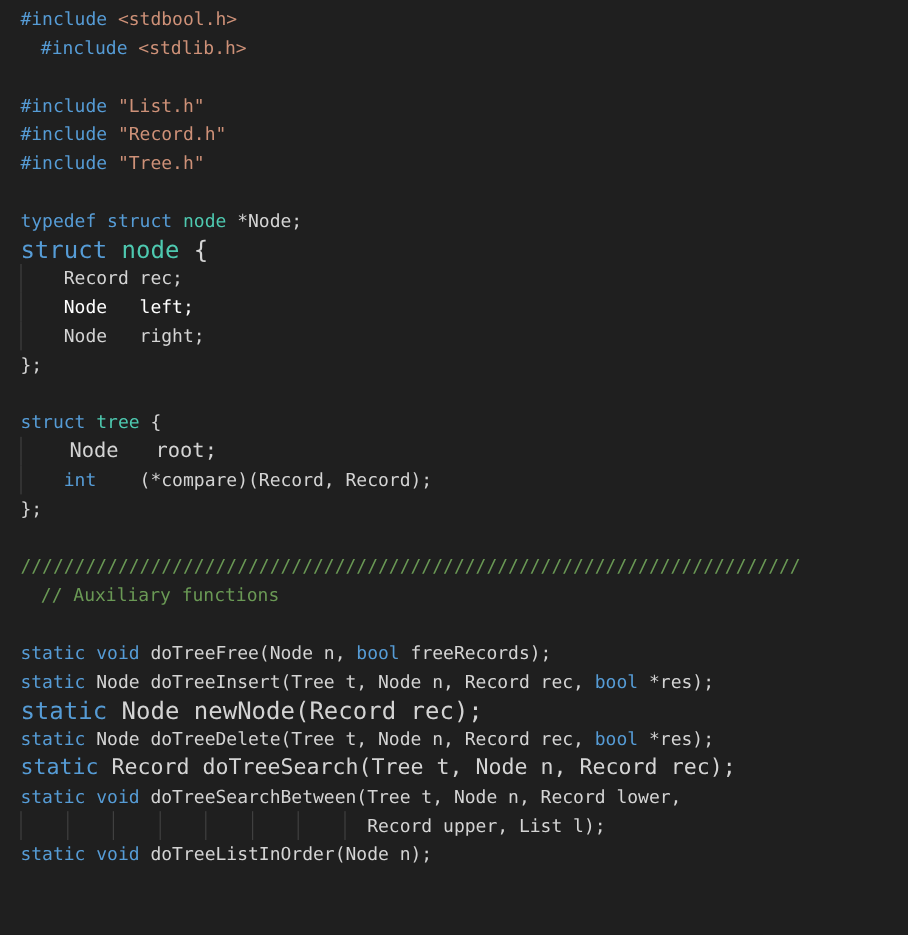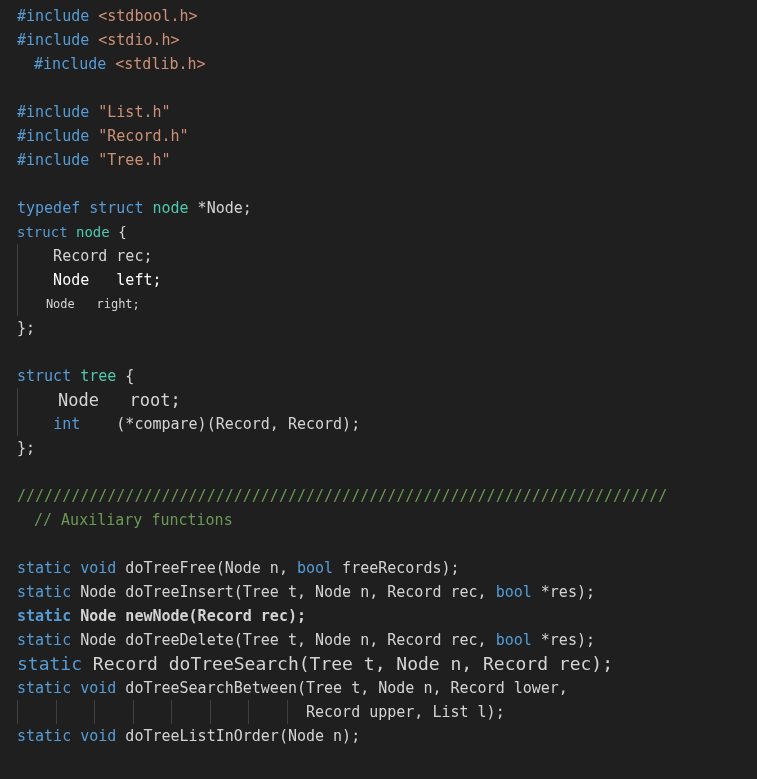--- a/index.html
+++ b/index.html
@@ -55,44 +55,43 @@
   .cmt     { color: #6a9955; }  
   .plain   { color: #d4d4d4; }  
   .blank   { color: transparent; }
 </style>
 </head>
 <body style="background: rgb(31, 31, 31);">
 
 <div id="editor" style="background: rgb(31, 31, 31);">
   <div id="code-surface">
       <div class="code-line" style="font-size: 15px; line-height: 24px; height: 24px; padding-left: 17px; color: rgb(212, 212, 212);"><span class="kw" style="color: rgb(86, 156, 214);">#include</span><span class="plain" style="color: rgb(212, 212, 212);"> </span><span class="str" style="color: rgb(206, 145, 120);">&lt;stdbool.h&gt;</span></div>
-      <div class="code-line" style="font-size: 15px; line-height: 24px; height: 24px; padding-left: 17px; color: rgb(212, 212, 212);"><span class="kw" style="color: rgb(86, 156, 214);">#include</span><span class="plain" style="color: rgb(212, 212, 212);"> </span><span class="str" style="color: rgb(206, 145, 120);">&lt;stdio.h&gt;</span></div>
       <div class="code-line" style="font-size: 15px; line-height: 24px; height: 24px; padding-left: 17px; color: rgb(212, 212, 212); margin-left: 17px;"><span class="kw" style="color: rgb(86, 156, 214);">#include</span><span class="plain" style="color: rgb(212, 212, 212);"> </span><span class="str" style="color: rgb(206, 145, 120);">&lt;stdlib.h&gt;</span></div>
       <div class="code-line" style="font-size: 15px; line-height: 24px; height: 24px; padding-left: 17px; color: rgb(212, 212, 212);"><span class="blank"> </span></div>
       <div class="code-line" style="font-size: 15px; line-height: 24px; height: 24px; padding-left: 17px; color: rgb(212, 212, 212);"><span class="kw" style="color: rgb(86, 156, 214);">#include</span><span class="plain" style="color: rgb(212, 212, 212);"> </span><span class="str" style="color: rgb(206, 145, 120);">"List.h"</span></div>
       <div class="code-line" style="font-size: 15px; line-height: 24px; height: 24px; padding-left: 17px; color: rgb(212, 212, 212);"><span class="kw" style="color: rgb(86, 156, 214);">#include</span><span class="plain" style="color: rgb(212, 212, 212);"> </span><span class="str" style="color: rgb(206, 145, 120);">"Record.h"</span></div>
       <div class="code-line" style="font-size: 15px; line-height: 24px; height: 24px; padding-left: 17px; color: rgb(212, 212, 212);"><span class="kw" style="color: rgb(86, 156, 214);">#include</span><span class="plain" style="color: rgb(212, 212, 212);"> </span><span class="str" style="color: rgb(206, 145, 120);">"Tree.h"</span></div>
       <div class="code-line" style="font-size: 15px; line-height: 24px; height: 24px; padding-left: 17px; color: rgb(212, 212, 212);"><span class="blank"> </span></div>
       <div class="code-line" style="font-size: 15px; line-height: 24px; height: 24px; padding-left: 17px; color: rgb(212, 212, 212);"><span class="kw" style="color: rgb(86, 156, 214);">typedef</span><span class="plain" style="color: rgb(212, 212, 212);"> </span><span class="kw" style="color: rgb(86, 156, 214);">struct</span><span class="plain" style="color: rgb(212, 212, 212);"> </span><span class="type" style="color: rgb(78, 201, 176);">node</span><span class="plain" style="color: rgb(212, 212, 212);"> *Node;</span></div>
-      <div class="code-line" style="font-size: 14px; line-height: 24px; height: 24px; color: rgb(212, 212, 212);"><span class="kw" style="color: rgb(86, 156, 214);">struct</span><span class="plain" style="color: rgb(212, 212, 212);"> </span><span class="type" style="color: rgb(78, 201, 176);">node</span><span class="plain" style="color: rgb(212, 212, 212);"> {</span></div>
+      <div class="code-line" style="font-size: 20px; line-height: 24px; height: 24px; color: rgb(212, 212, 212);"><span class="kw" style="color: rgb(86, 156, 214);">struct</span><span class="plain" style="color: rgb(212, 212, 212);"> </span><span class="type" style="color: rgb(78, 201, 176);">node</span><span class="plain" style="color: rgb(212, 212, 212);"> {</span></div>
       <div class="code-line" style="font-size: 15px; line-height: 24px; height: 24px; padding-left: 17px; color: rgb(212, 212, 212);"><span class="guide" style="left: 17px; background: rgb(64, 64, 64); height: 24px;"></span><span class="plain" style="color: rgb(212, 212, 212);">    Record rec;</span></div>
       <div class="code-line" style="font-size: 15px; line-height: 24px; height: 24px; padding-left: 17px; color: rgb(212, 212, 212);"><span class="guide" style="left: 17px; background: rgb(64, 64, 64); height: 24px;"></span><span class="plain" style="color: #ffffff;">    Node   left;</span></div>
-      <div class="code-line" style="font-size: 12px; line-height: 24px; height: 24px; padding-left: 17px; color: rgb(212, 212, 212);"><span class="guide" style="left: 17px; background: rgb(64, 64, 64); height: 24px;"></span><span class="plain" style="color: rgb(212, 212, 212);">    Node   right;</span></div>
+      <div class="code-line" style="font-size: 15px; line-height: 24px; height: 24px; padding-left: 17px; color: rgb(212, 212, 212);"><span class="guide" style="left: 17px; background: rgb(64, 64, 64); height: 24px;"></span><span class="plain" style="color: rgb(212, 212, 212);">    Node   right;</span></div>
       <div class="code-line" style="font-size: 15px; line-height: 24px; height: 24px; padding-left: 17px; color: rgb(212, 212, 212);"><span class="plain" style="color: rgb(212, 212, 212);">};</span></div>
       <div class="code-line" style="font-size: 15px; line-height: 24px; height: 24px; padding-left: 17px; color: rgb(212, 212, 212);"><span class="blank"> </span></div>
       <div class="code-line" style="font-size: 15px; line-height: 24px; height: 24px; padding-left: 17px; color: rgb(212, 212, 212);"><span class="kw" style="color: rgb(86, 156, 214);">struct</span><span class="plain" style="color: rgb(212, 212, 212);"> </span><span class="type" style="color: rgb(78, 201, 176);">tree</span><span class="plain" style="color: rgb(212, 212, 212);"> {</span></div>
       <div class="code-line" style="font-size: 17px; line-height: 24px; height: 24px; padding-left: 17px; color: rgb(212, 212, 212);"><span class="guide" style="left: 17px; background: rgb(64, 64, 64); height: 24px;"></span><span class="plain" style="color: rgb(212, 212, 212);">    Node   root;</span></div>
       <div class="code-line" style="font-size: 15px; line-height: 24px; height: 24px; padding-left: 17px; color: rgb(212, 212, 212);"><span class="guide" style="left: 17px; background: rgb(64, 64, 64); height: 24px;"></span><span class="plain" style="color: rgb(212, 212, 212);">    </span><span class="kw" style="color: rgb(86, 156, 214);">int</span><span class="plain" style="color: rgb(212, 212, 212);">    (*compare)(Record, Record);</span></div>
       <div class="code-line" style="font-size: 15px; line-height: 24px; height: 24px; padding-left: 17px; color: rgb(212, 212, 212);"><span class="plain" style="color: rgb(212, 212, 212);">};</span></div>
       <div class="code-line" style="font-size: 15px; line-height: 24px; height: 24px; padding-left: 17px; color: rgb(212, 212, 212);"><span class="blank"> </span></div>
       <div class="code-line" style="font-size: 15px; line-height: 24px; height: 24px; padding-left: 17px; color: rgb(212, 212, 212);"><span class="cmt" style="color: rgb(106, 153, 85);">////////////////////////////////////////////////////////////////////////</span></div>
       <div class="code-line" style="font-size: 15px; line-height: 24px; height: 24px; padding-left: 34px; color: rgb(212, 212, 212);"><span class="cmt" style="color: rgb(106, 153, 85);">// Auxiliary functions</span></div>
       <div class="code-line" style="font-size: 15px; line-height: 24px; height: 24px; padding-left: 17px; color: rgb(212, 212, 212);"><span class="blank"> </span></div>
       <div class="code-line" style="font-size: 15px; line-height: 24px; height: 24px; padding-left: 17px; color: rgb(212, 212, 212);"><span class="kw" style="color: rgb(86, 156, 214);">static</span><span class="plain" style="color: rgb(212, 212, 212);"> </span><span class="kw" style="color: rgb(86, 156, 214);">void</span><span class="plain" style="color: rgb(212, 212, 212);"> doTreeFree(Node n, </span><span class="kw" style="color: rgb(86, 156, 214);">bool</span><span class="plain" style="color: rgb(212, 212, 212);"> freeRecords);</span></div>
       <div class="code-line" style="font-size: 15px; line-height: 24px; height: 24px; padding-left: 17px; color: rgb(212, 212, 212);"><span class="kw" style="color: rgb(86, 156, 214);">static</span><span class="plain" style="color: rgb(212, 212, 212);"> Node doTreeInsert(Tree t, Node n, Record rec, </span><span class="kw" style="color: rgb(86, 156, 214);">bool</span><span class="plain" style="color: rgb(212, 212, 212);"> *res);</span></div>
-      <div class="code-line" style="font-size: 15px; line-height: 24px; height: 24px; padding-left: 17px; color: rgb(212, 212, 212); font-weight: bold;"><span class="kw" style="color: rgb(86, 156, 214);">static</span><span class="plain" style="color: rgb(212, 212, 212);"> Node newNode(Record rec);</span></div>
+      <div class="code-line" style="font-size: 20px; line-height: 24px; height: 24px; padding-left: 17px; color: rgb(212, 212, 212);"><span class="kw" style="color: rgb(86, 156, 214);">static</span><span class="plain" style="color: rgb(212, 212, 212);"> Node newNode(Record rec);</span></div>
       <div class="code-line" style="font-size: 15px; line-height: 24px; height: 24px; padding-left: 17px; color: rgb(212, 212, 212);"><span class="kw" style="color: rgb(86, 156, 214);">static</span><span class="plain" style="color: rgb(212, 212, 212);"> Node doTreeDelete(Tree t, Node n, Record rec, </span><span class="kw" style="color: rgb(86, 156, 214);">bool</span><span class="plain" style="color: rgb(212, 212, 212);"> *res);</span></div>
       <div class="code-line" style="font-size: 18px; line-height: 24px; height: 24px; padding-left: 17px; color: rgb(212, 212, 212);"><span class="kw" style="color: rgb(86, 156, 214);">static</span><span class="plain" style="color: rgb(212, 212, 212);"> Record doTreeSearch(Tree t, Node n, Record rec);</span></div>
       <div class="code-line" style="font-size: 15px; line-height: 24px; height: 24px; padding-left: 17px; color: rgb(212, 212, 212);"><span class="kw" style="color: rgb(86, 156, 214);">static</span><span class="plain" style="color: rgb(212, 212, 212);"> </span><span class="kw" style="color: rgb(86, 156, 214);">void</span><span class="plain" style="color: rgb(212, 212, 212);"> doTreeSearchBetween(Tree t, Node n, Record lower,</span></div>
       <div class="code-line" style="font-size: 15px; line-height: 24px; height: 24px; padding-left: 17px; color: rgb(212, 212, 212);"><span class="guide" style="left: 17px; background: rgb(64, 64, 64); height: 24px;"></span><span class="guide" style="left: 55.52px; background: rgb(64, 64, 64); height: 24px;"></span><span class="guide" style="left: 94.04px; background: rgb(64, 64, 64); height: 24px;"></span><span class="guide" style="left: 132.56px; background: rgb(64, 64, 64); height: 24px;"></span><span class="guide" style="left: 171.08px; background: rgb(64, 64, 64); height: 24px;"></span><span class="guide" style="left: 209.6px; background: rgb(64, 64, 64); height: 24px;"></span><span class="guide" style="left: 248.12px; background: rgb(64, 64, 64); height: 24px;"></span><span class="guide" style="left: 286.64px; background: rgb(64, 64, 64); height: 24px;"></span><span class="plain" style="color: rgb(212, 212, 212);">                                Record upper, List l);</span></div>
       <div class="code-line" style="font-size: 15px; line-height: 24px; height: 24px; padding-left: 17px; color: rgb(212, 212, 212);"><span class="kw" style="color: rgb(86, 156, 214);">static</span><span class="plain" style="color: rgb(212, 212, 212);"> </span><span class="kw" style="color: rgb(86, 156, 214);">void</span><span class="plain" style="color: rgb(212, 212, 212);"> doTreeListInOrder(Node n);</span></div>
     </div>
 </div>
 
 </body></html>

